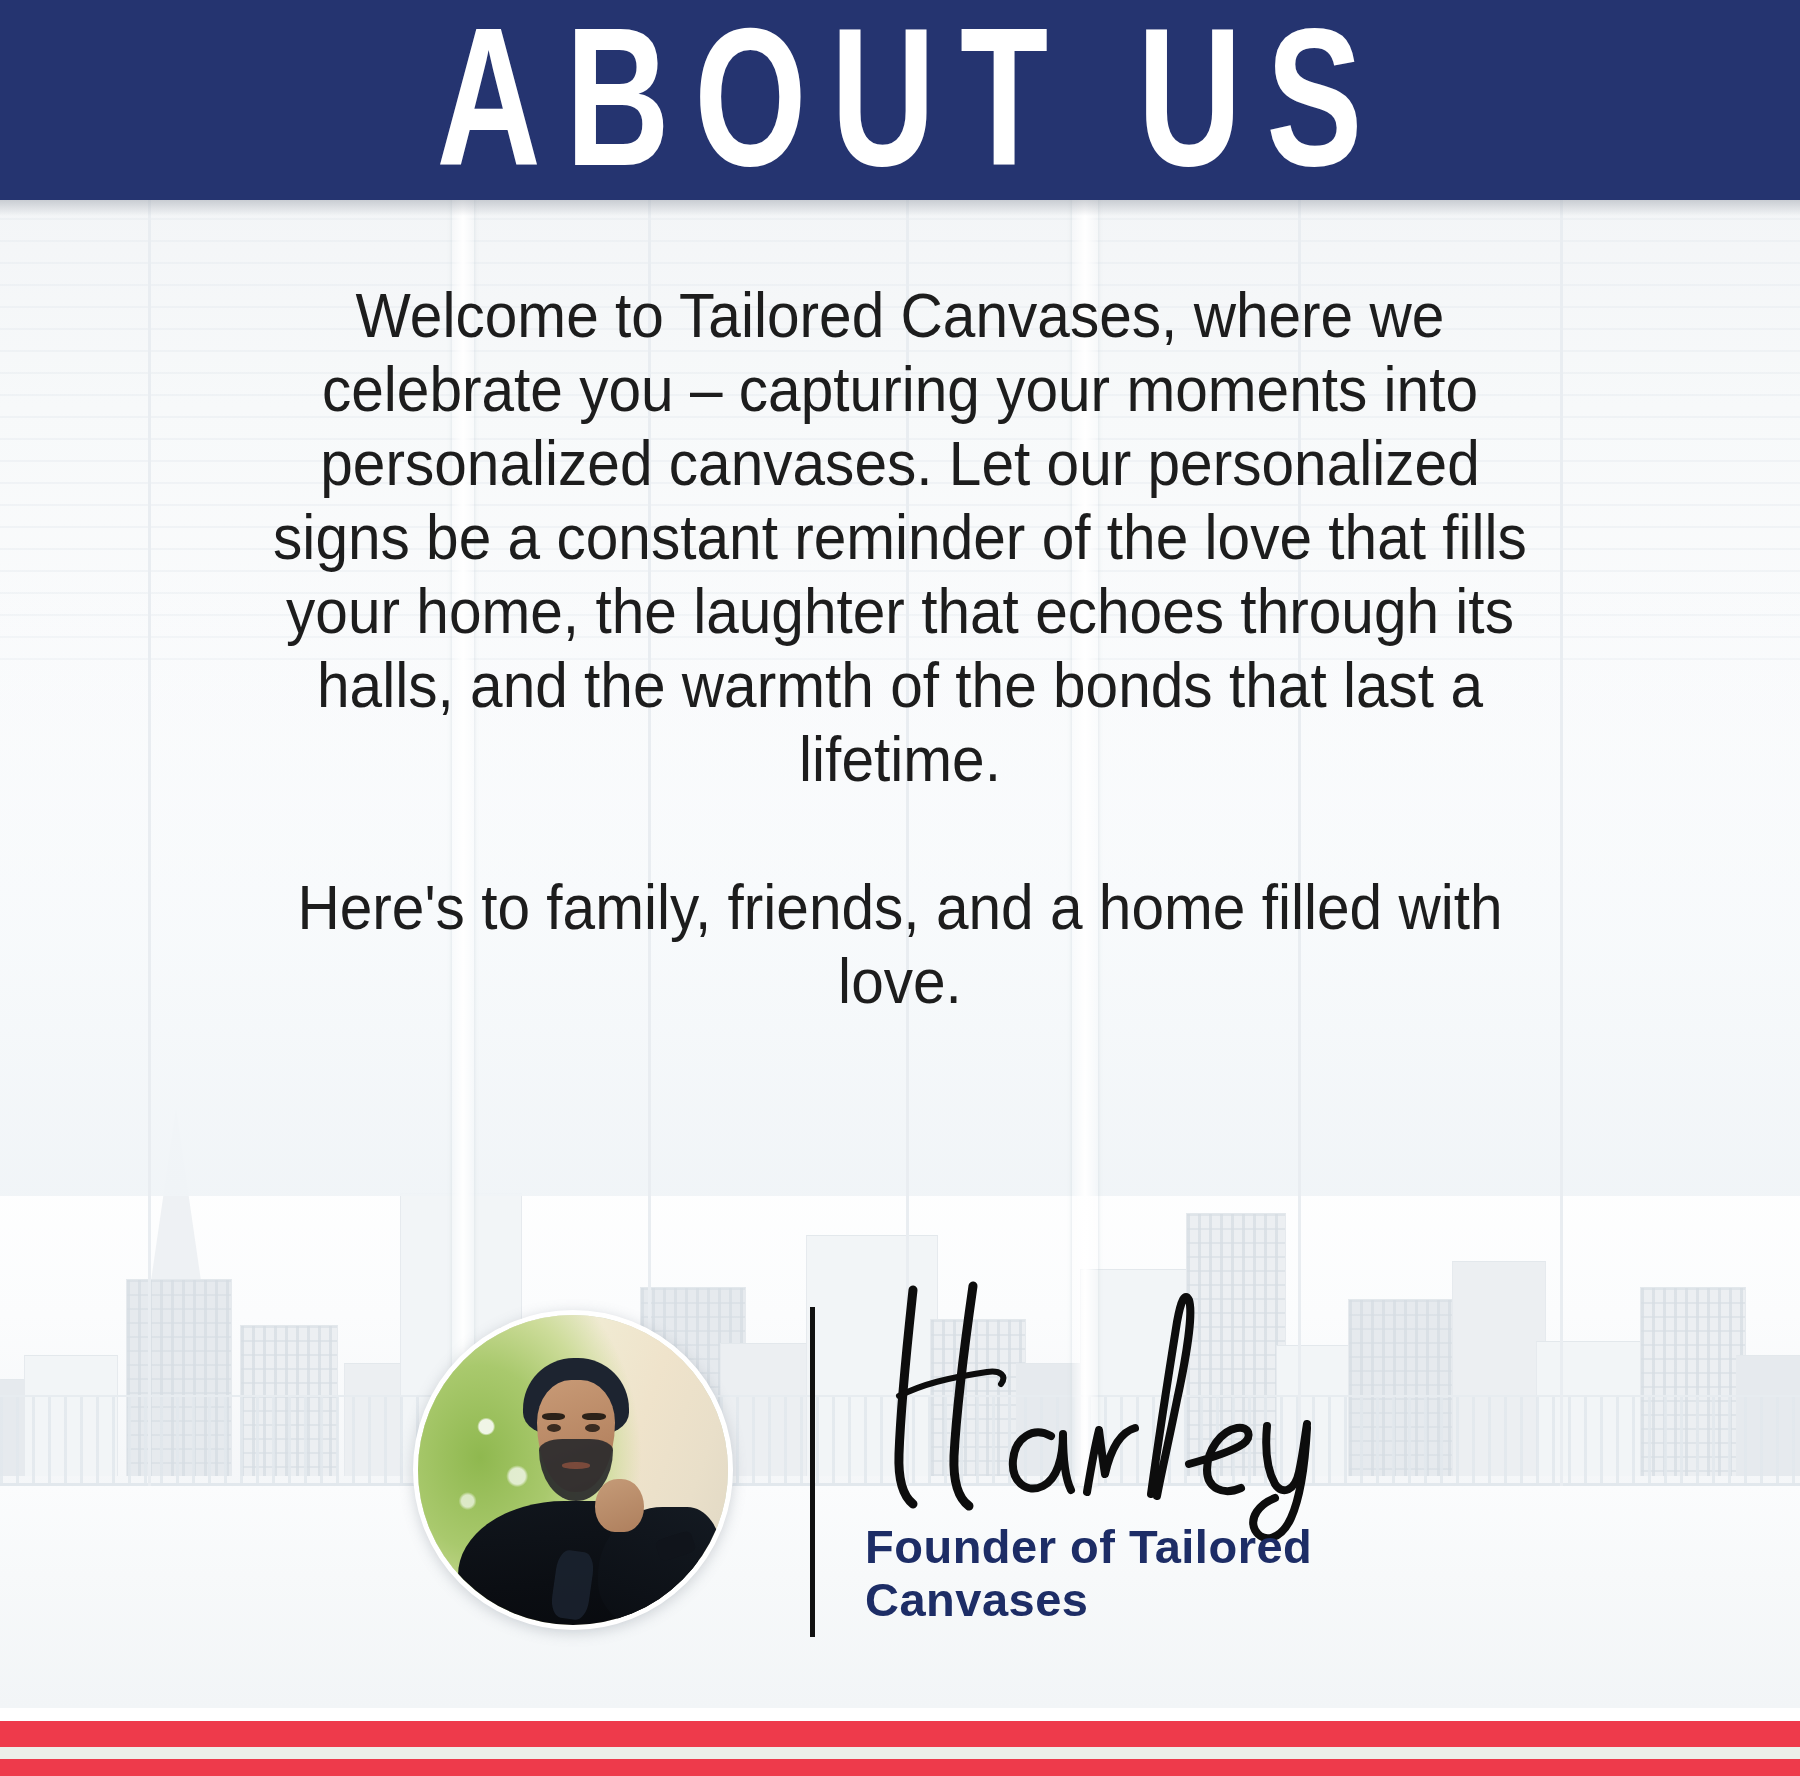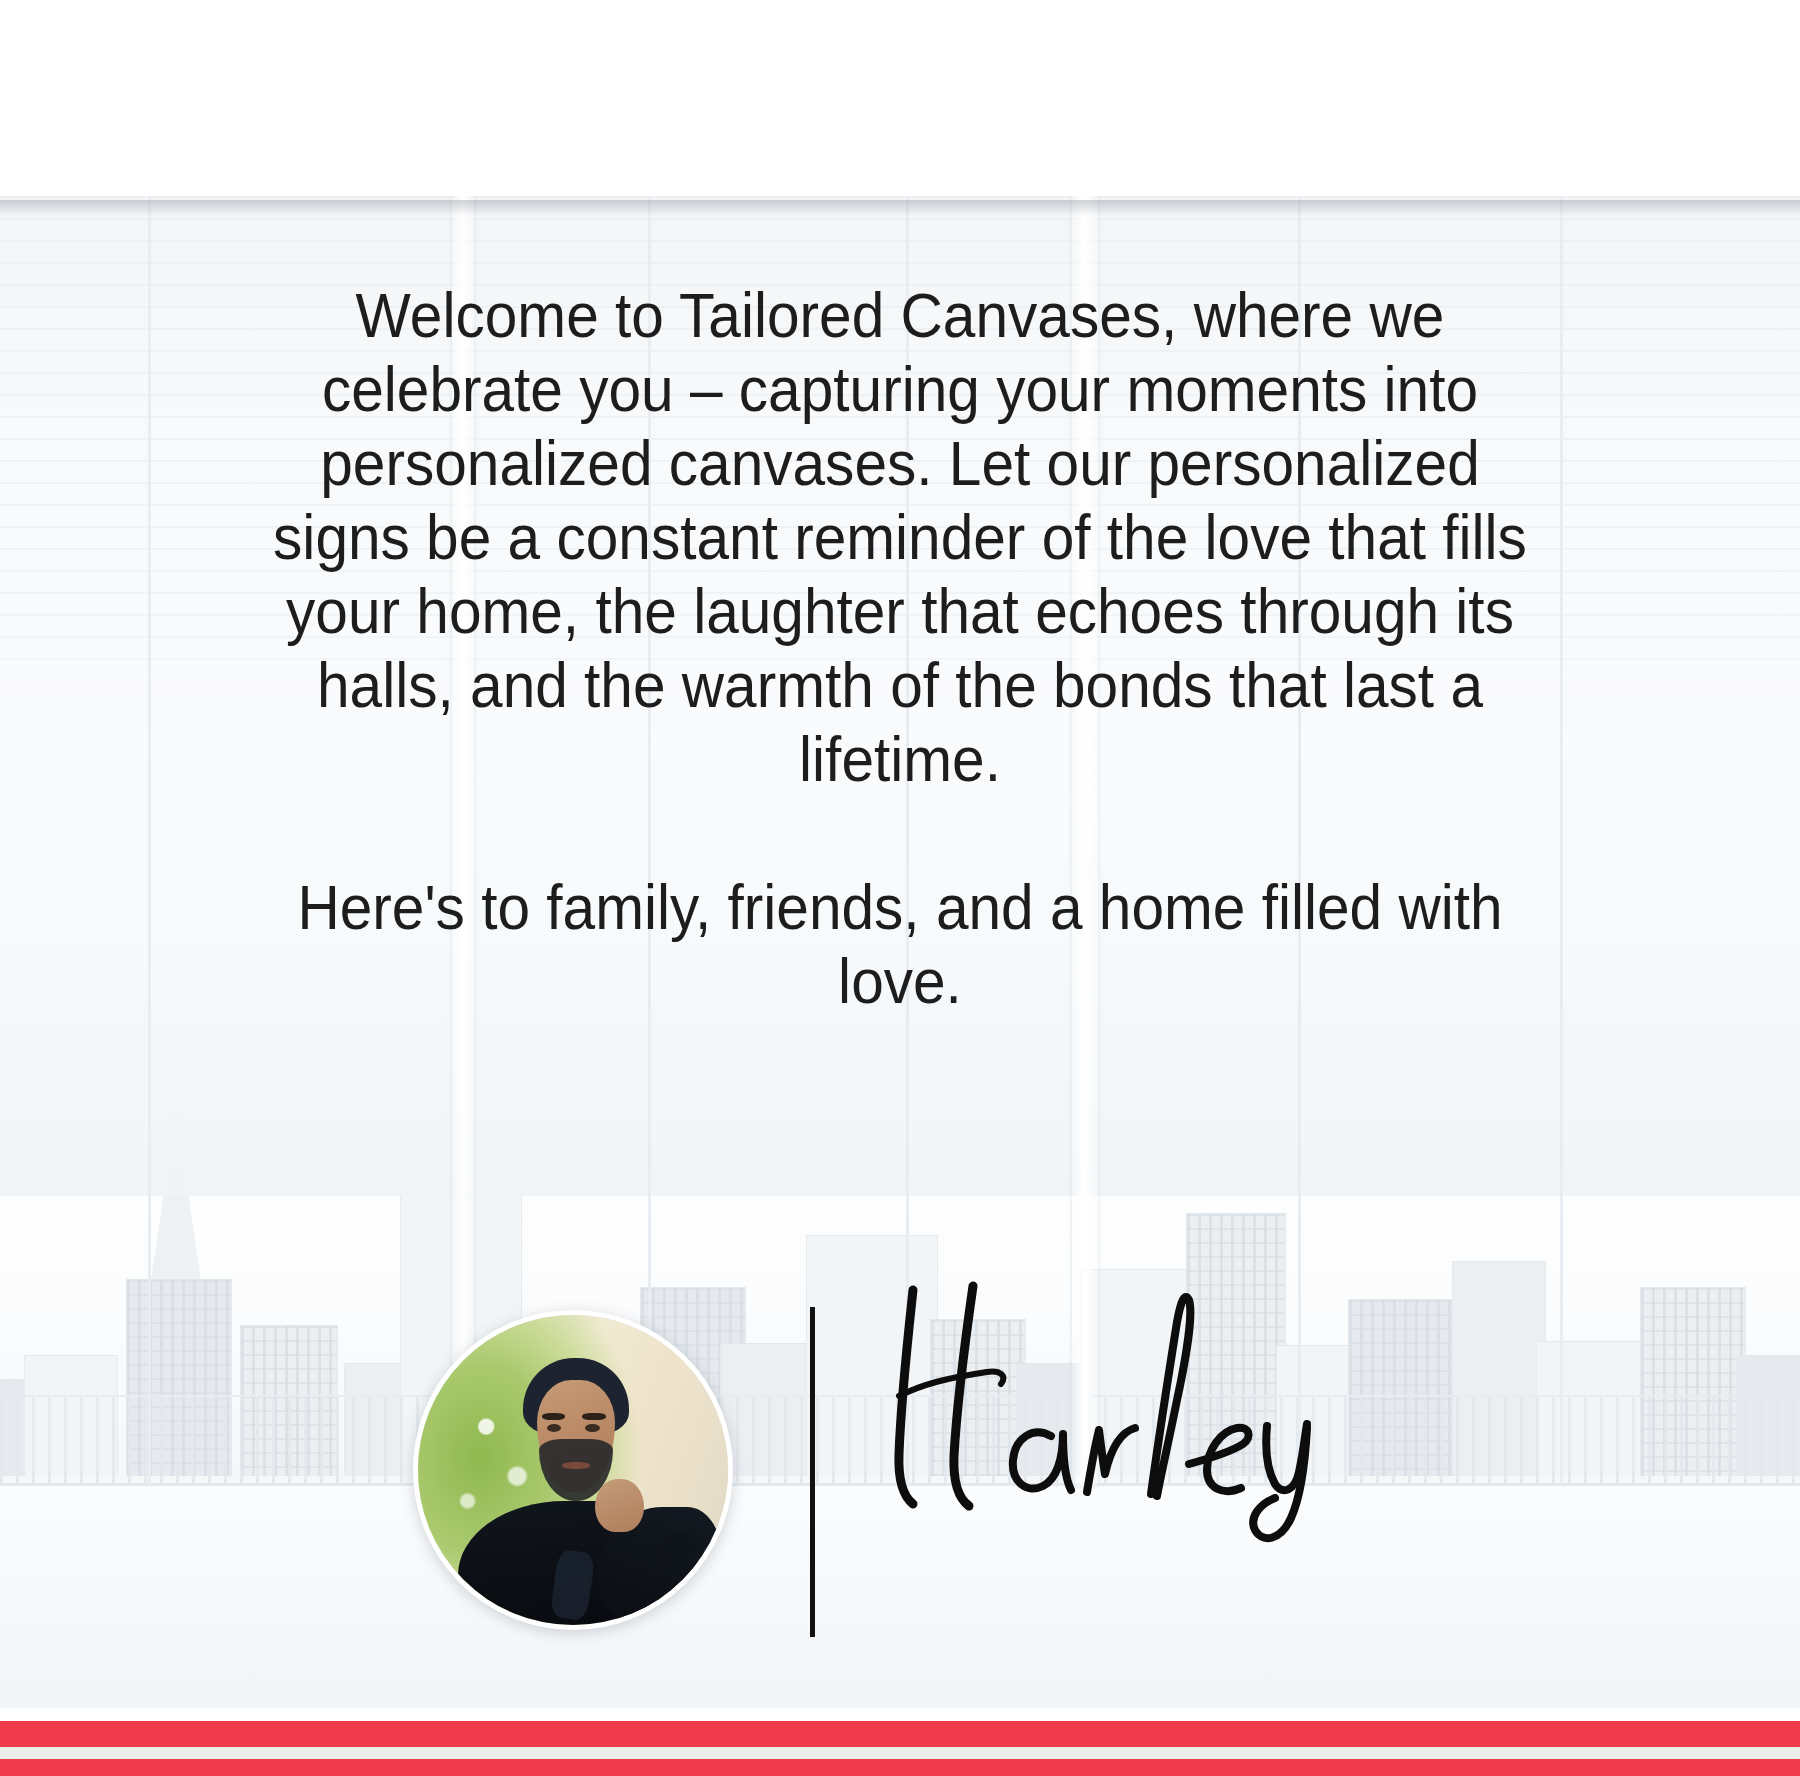--- a/index.html
+++ b/index.html
@@ -379,20 +379,23 @@
 
     <div class="mullion thin" style="left:148px;  width:3px;"></div>
     <div class="mullion" style="left:452px;  width:22px;"></div>
     <div class="mullion thin" style="left:648px;  width:3px;"></div>
     <div class="mullion" style="left:1072px; width:26px;"></div>
     <div class="mullion thin" style="left:906px;  width:3px;"></div>
     <div class="mullion thin" style="left:1298px; width:3px;"></div>
     <div class="mullion thin" style="left:1560px; width:3px;"></div>
   </div>
 
+  <div class="header-bar">
+    <div class="header-title">ABOUT US</div>
+  </div>
   <div class="header-shadow"></div>
 
   <div class="copy">
     <p>Welcome to Tailored Canvases, where we celebrate you – capturing your moments into personalized canvases. Let our personalized signs be a constant reminder of the love that fills your home, the laughter that echoes through its halls, and the warmth of the bonds that last a lifetime.</p>
     <p class="gap">Here's to family, friends, and a home filled with love.</p>
   </div>
 
   <div class="avatar">
     <div class="av-bg"></div>
     <div class="av-body"></div>
@@ -431,18 +434,22 @@
       <path d="M334 196 C 356 190, 376 184, 388 176 C 398 169, 394 158, 382 160
                C 366 163, 352 182, 352 202 C 352 220, 368 228, 386 220" stroke-width="8"></path>
 
       <path d="M412 158 C 410 180, 412 202, 420 216 C 428 228, 440 222, 444 204
                C 448 186, 450 168, 452 156" stroke-width="8"></path>
       <path d="M452 160 C 450 196, 446 228, 436 250 C 426 272, 408 276, 400 262
                C 394 250, 404 236, 420 230" stroke-width="8"></path>
     </svg>
   </div>
 
+  <div class="sig-role">
+    <div>Founder of Tailored</div>
+    <div>Canvases</div>
+  </div>
 
   <div class="red-bar-1"></div>
   <div class="red-gap"></div>
   <div class="red-bar-2"></div>
 
 </div>
 
 </body></html>

